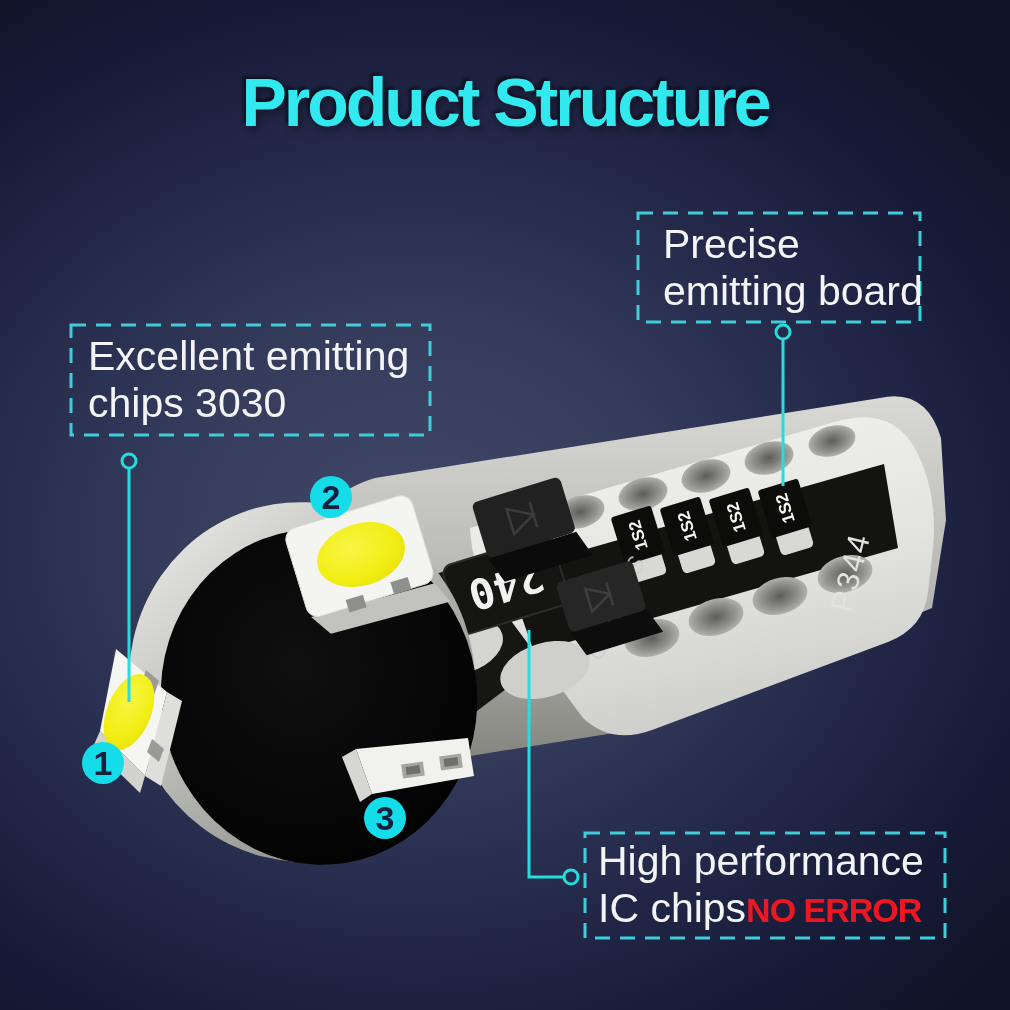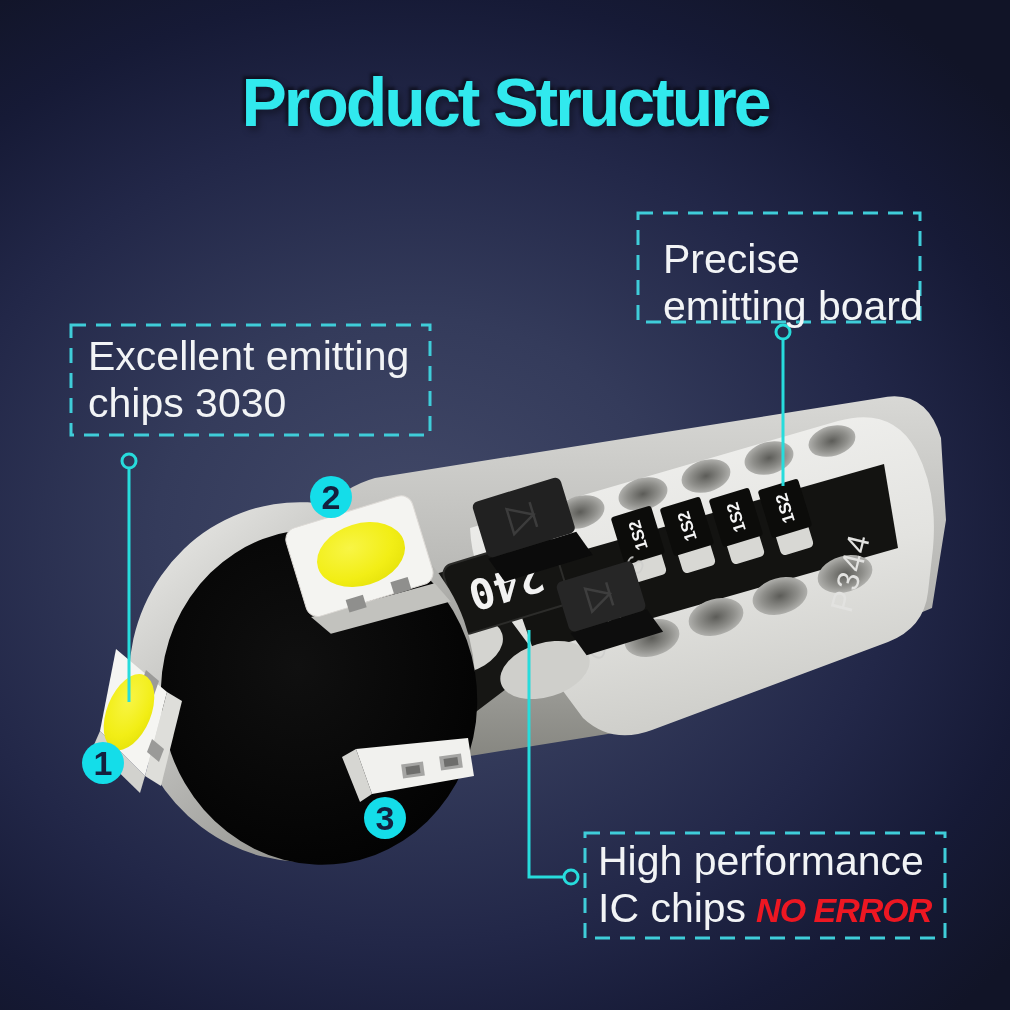--- a/index.html
+++ b/index.html
@@ -20,24 +20,24 @@
     font-size:68px;font-weight:bold;letter-spacing:-3px;
     color:#31e9ee;
     text-shadow:-3px -3px 3px rgba(0,0,0,.45), 3px 4px 7px rgba(0,0,0,.35);
     white-space:nowrap;
   }
   .callout{
     position:absolute;display:flex;flex-direction:column;justify-content:center;
     color:#f2f4f6;font-size:41px;line-height:47px;white-space:nowrap;
   }
   .callout .hl{
-    color:#ed1722;font-weight:bold;font-size:34px;letter-spacing:-1px;margin-left:10px;font-style:italic;
+    color:#ed1722;font-weight:bold;font-size:34px;letter-spacing:-1px;
   }
   #co-emitting{left:71px;top:325px;width:359px;height:110px;padding-left:17px;box-sizing:border-box;}
-  #co-circuit{left:638px;top:213px;width:282px;height:109px;padding-left:25px;box-sizing:border-box;margin-top:15px;}
+  #co-circuit{left:638px;top:213px;width:282px;height:109px;padding-left:25px;box-sizing:border-box;}
   #co-ic{left:585px;top:833px;width:360px;height:105px;padding-left:13px;box-sizing:border-box;justify-content:center;}
 </style>
 </head>
 <body>
 
 <div id="stage">
 
 <svg width="1010" height="1010" viewBox="0 0 1010 1010">
   <defs>
     <linearGradient id="gradBody" x1="0" y1="0" x2="0" y2="1">

